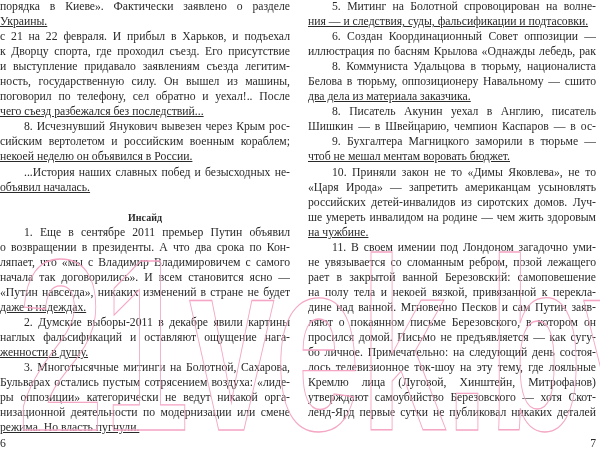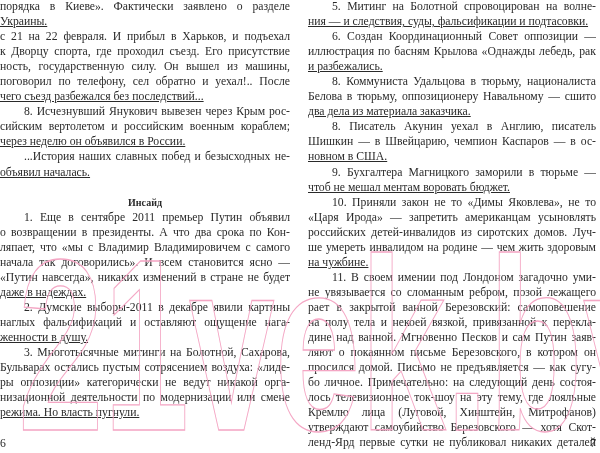--- a/index.html
+++ b/index.html
@@ -37,26 +37,27 @@
 </head>
 <body>
 
 <div class="page page-left">
   <div class="col">
     <div id="left-before">
         <div class="line">порядка в Киеве». Фактически заявлено о разделе</div>
         <div class="line last">Украины.</div>
         <div class="line">с 21 на 22 февраля. И прибыл в Харьков, и подъехал</div>
         <div class="line">к Дворцу спорта, где проходил съезд. Его присутствие</div>
+        <div class="line">и выступление придавало заявлениям съезда легитим-</div>
         <div class="line">ность, государственную силу. Он вышел из машины,</div>
         <div class="line">поговорил по телефону, сел обратно и уехал!.. После</div>
         <div class="line last">чего съезд разбежался без последствий...</div>
         <div class="line indent">8. Исчезнувший Янукович вывезен через Крым рос-</div>
         <div class="line">сийским вертолетом и российским военным кораблем;</div>
-        <div class="line last">через неделю он объявился в России.</div>
+        <div class="line last">некоей неделю он объявился в России.</div>
         <div class="line indent">...История наших славных побед и безысходных не-</div>
         <div class="line last">объявил началась.</div>
       </div>
     <div class="spacer"></div>
     <div class="heading">Инсайд</div>
     <div id="left-after">
         <div class="line indent">1. Еще в сентябре 2011 премьер Путин объявил</div>
         <div class="line">о возвращении в президенты. А что два срока по Кон-</div>
         <div class="line">ляпает, что «мы с Владимир Владимировичем с самого</div>
         <div class="line">начала так договорились». И всем становится ясно —</div>
@@ -74,27 +75,25 @@
   </div>
   <div class="page-number">6</div>
 </div>
 
 <div class="page page-right">
   <div class="col" id="right-lines">
       <div class="line indent">5. Митинг на Болотной спровоцирован на волне-</div>
       <div class="line last">ния — и следствия, суды, фальсификации и подтасовки.</div>
       <div class="line indent">6. Создан Координационный Совет оппозиции —</div>
       <div class="line">иллюстрация по басням Крылова «Однажды лебедь, рак</div>
-      <div class="line last">и разбежались.</div>
       <div class="line indent">8. Коммуниста Удальцова в тюрьму, националиста</div>
       <div class="line">Белова в тюрьму, оппозиционеру Навальному — сшито</div>
       <div class="line last">два дела из материала заказчика.</div>
       <div class="line indent">8. Писатель Акунин уехал в Англию, писатель</div>
       <div class="line">Шишкин — в Швейцарию, чемпион Каспаров — в ос-</div>
-      <div class="line last">новном в США.</div>
       <div class="line indent">9. Бухгалтера Магницкого заморили в тюрьме —</div>
       <div class="line last">чтоб не мешал ментам воровать бюджет.</div>
       <div class="line indent">10. Приняли закон не то «Димы Яковлева», не то</div>
       <div class="line">«Царя Ирода» — запретить американцам усыновлять</div>
       <div class="line">российских детей-инвалидов из сиротских домов. Луч-</div>
       <div class="line">ше умереть инвалидом на родине — чем жить здоровым</div>
       <div class="line last">на чужбине.</div>
       <div class="line indent">11. В своем имении под Лондоном загадочно уми-</div>
       <div class="line">не увязывается со сломанным ребром, позой лежащего</div>
       <div class="line">рает в закрытой ванной Березовский: самоповешение</div>

